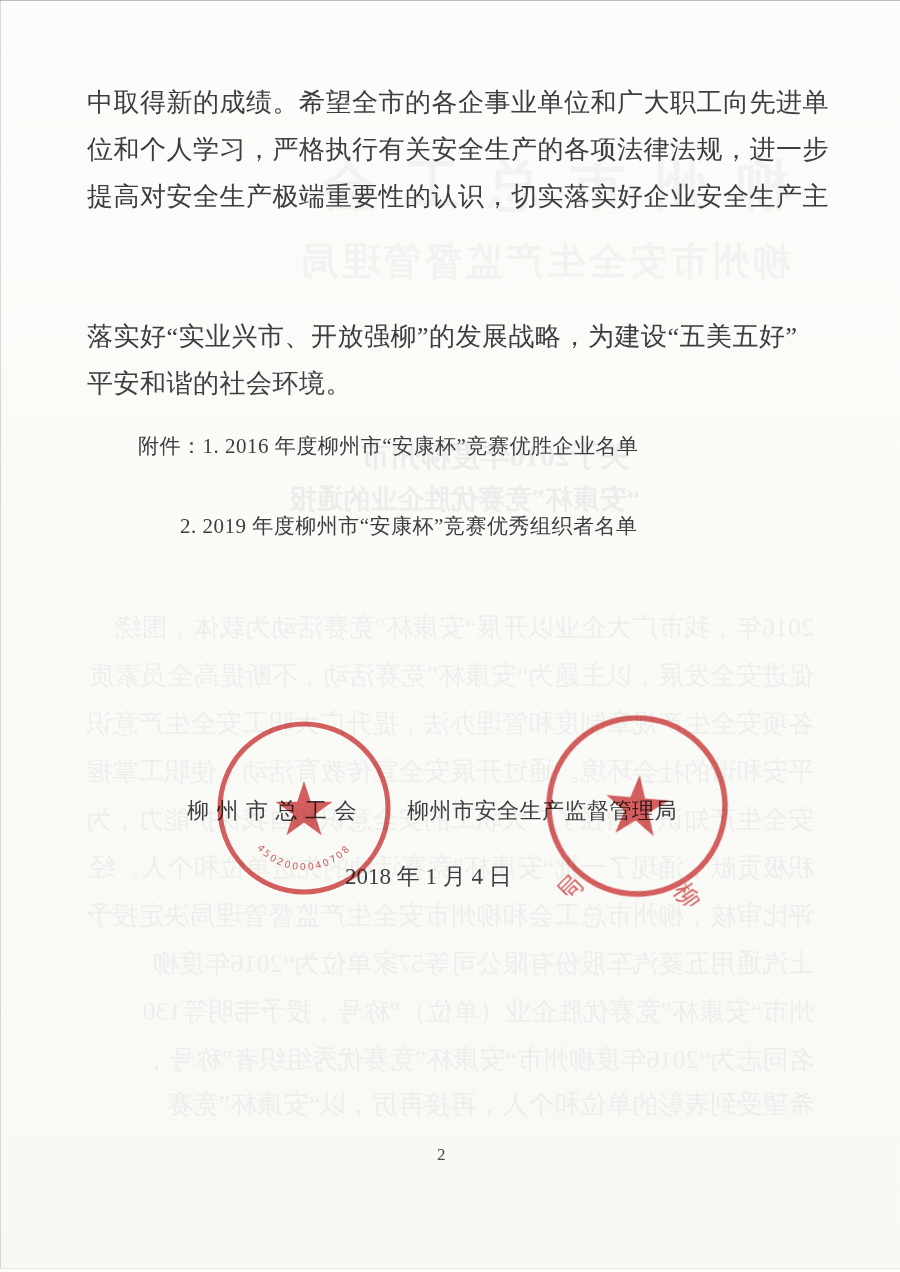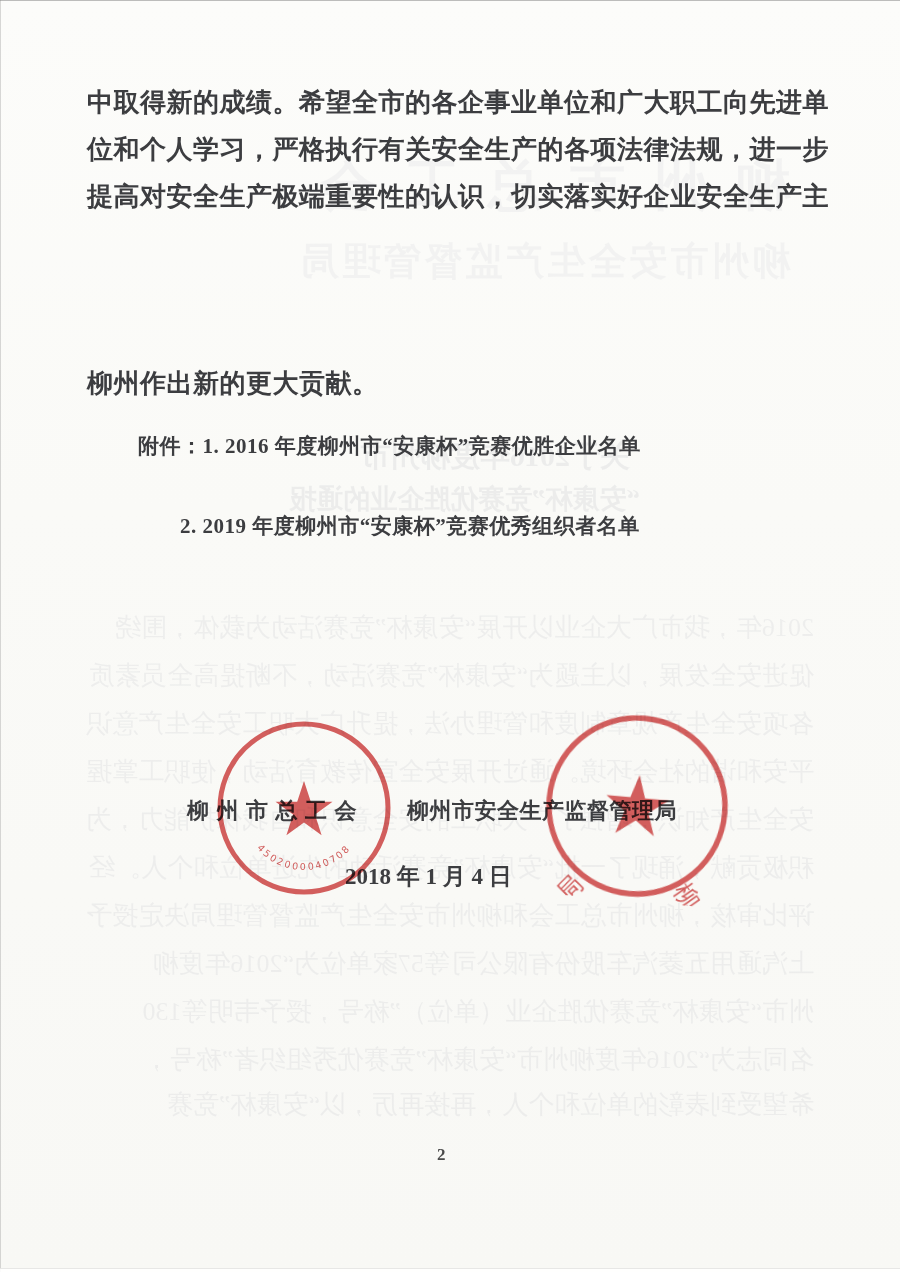--- a/index.html
+++ b/index.html
@@ -18,21 +18,21 @@
 
   
   .bleed{position:absolute;transform:scaleX(-1);color:#8a8f9e;white-space:nowrap;line-height:1;pointer-events:none;}
   .bleed-letterhead1{top:158px;left:280px;width:510px;font-size:55px;font-weight:bold;letter-spacing:28px;opacity:.07;}
   .bleed-letterhead2{top:242px;left:285px;width:505px;font-size:38px;font-weight:bold;letter-spacing:3px;opacity:.07;}
   .bleed-title1{top:441px;left:330px;width:300px;font-size:30px;font-weight:bold;opacity:.12;}
   .bleed-title2{top:486px;left:285px;width:355px;font-size:27px;font-weight:bold;opacity:.12;}
   .bleed-body{left:87px;width:727px;font-size:26px;opacity:.10;}
 
   
-  .front{position:absolute;color:#3c3d40;white-space:nowrap;line-height:1;font-weight:bold;}
+  .front{position:absolute;color:#3c3d40;white-space:nowrap;line-height:1;}
   .body-line{left:87px;font-size:26px;letter-spacing:.5px;}
   .attach-line{font-size:21px;letter-spacing:.5px;}
   .sig{top:800px;font-size:22px;}
   .date-line{top:865px;left:345px;font-size:23px;}
   .page-num{top:1146px;left:437px;font-size:17px;color:#4a4a4a;}
 
   
   .stamp{position:absolute;mix-blend-mode:multiply;opacity:.88;filter:blur(.4px);}
   .stamp-left{left:214px;top:718px;}
   .stamp-right{left:542px;top:711px;transform:rotate(5deg);}
@@ -58,21 +58,22 @@
   <div class="bleed bleed-body" style="top:855px">积极贡献，涌现了一批“安康杯”竞赛活动的先进单位和个人。经</div>
   <div class="bleed bleed-body" style="top:903px">评比审核，柳州市总工会和柳州市安全生产监督管理局决定授予</div>
   <div class="bleed bleed-body" style="top:951px">上汽通用五菱汽车股份有限公司等57家单位为“2016年度柳</div>
   <div class="bleed bleed-body" style="top:999px">州市“安康杯”竞赛优胜企业（单位）”称号，授予韦明等130</div>
   <div class="bleed bleed-body" style="top:1047px">名同志为“2016年度柳州市“安康杯”竞赛优秀组织者”称号，</div>
   <div class="bleed bleed-body" style="top:1092px">希望受到表彰的单位和个人，再接再厉，以“安康杯”竞赛</div>
 
   <div class="front body-line" style="top:90px">中取得新的成绩。希望全市的各企事业单位和广大职工向先进单</div>
   <div class="front body-line" style="top:184px">提高对安全生产极端重要性的认识，切实落实好企业安全生产主</div>
   <div class="front body-line" style="top:137px">位和个人学习，严格执行有关安全生产的各项法律法规，进一步</div>
-  <div class="front body-line" style="top:371px">柳州作出新的更大贡献。</div>
+  <div class="front body-line" style="top:324px">落实好“实业兴市、开放强柳”的发展战略，为建设“五美五好”</div>
+  <div class="front body-line" style="top:371px">平安和谐的社会环境。</div>
 
   <div class="front attach-line" style="top:436px;left:138px">附件：1. 2016 年度柳州市“安康杯”竞赛优胜企业名单</div>
   <div class="front attach-line" style="top:516px;left:180px">2. 2019 年度柳州市“安康杯”竞赛优秀组织者名单</div>
 
   <div class="front sig" style="left:187px;letter-spacing:1px">柳 州 市 总 工 会</div>
   <div class="front sig" style="left:407px;letter-spacing:.5px">柳州市安全生产监督管理局</div>
 
   <div class="front date-line">2018 年 1 月 4 日</div>
   <div class="front page-num">2</div>
 

